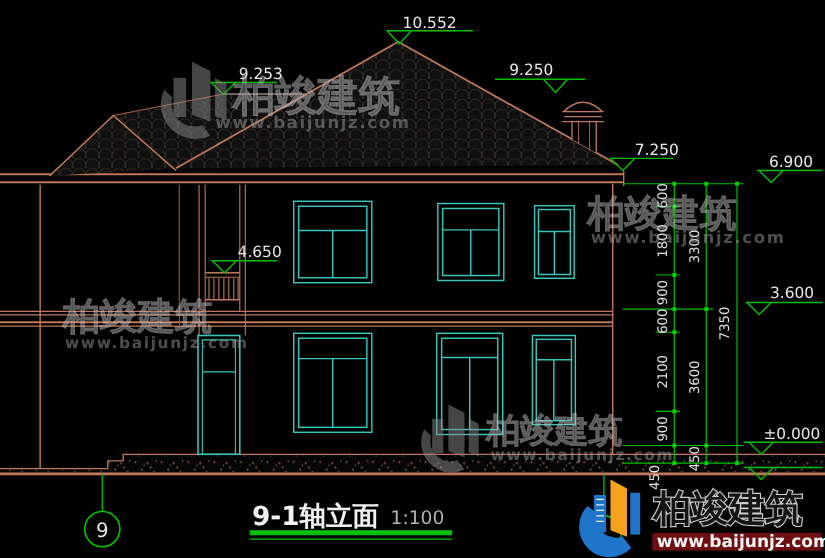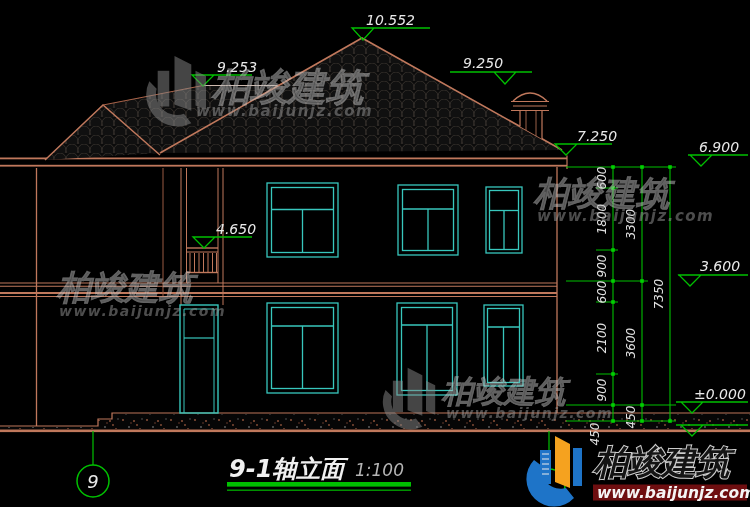--- a/index.html
+++ b/index.html
@@ -1,17 +1,17 @@
 <!DOCTYPE html>
 <html><head>
 <meta charset="utf-8">
 <style>
   html,body{margin:0;padding:0;background:#000;}
   .canvas{position:relative;width:750px;height:507px;background:#000;overflow:hidden;
-          font-family:"DejaVu Sans","Liberation Sans",sans-serif;font-style:italic;}
+          font-family:"DejaVu Sans","Liberation Sans",sans-serif;}
   svg{display:block}
   text{font-family:"DejaVu Sans","Liberation Sans",sans-serif;}
   .dimtxt{fill:#e8e8e8;font-size:14px;}
   .vdim{fill:#e2e2e2;font-size:12px;}
   .wmbrand{fill:#8f8f8f;stroke:#c4c4c4;stroke-width:0.6;font-weight:bold;}
   .wmurl{fill:#9a9a9a;font-weight:bold;letter-spacing:1.5px;}
 </style>
 </head>
 <body>
 

